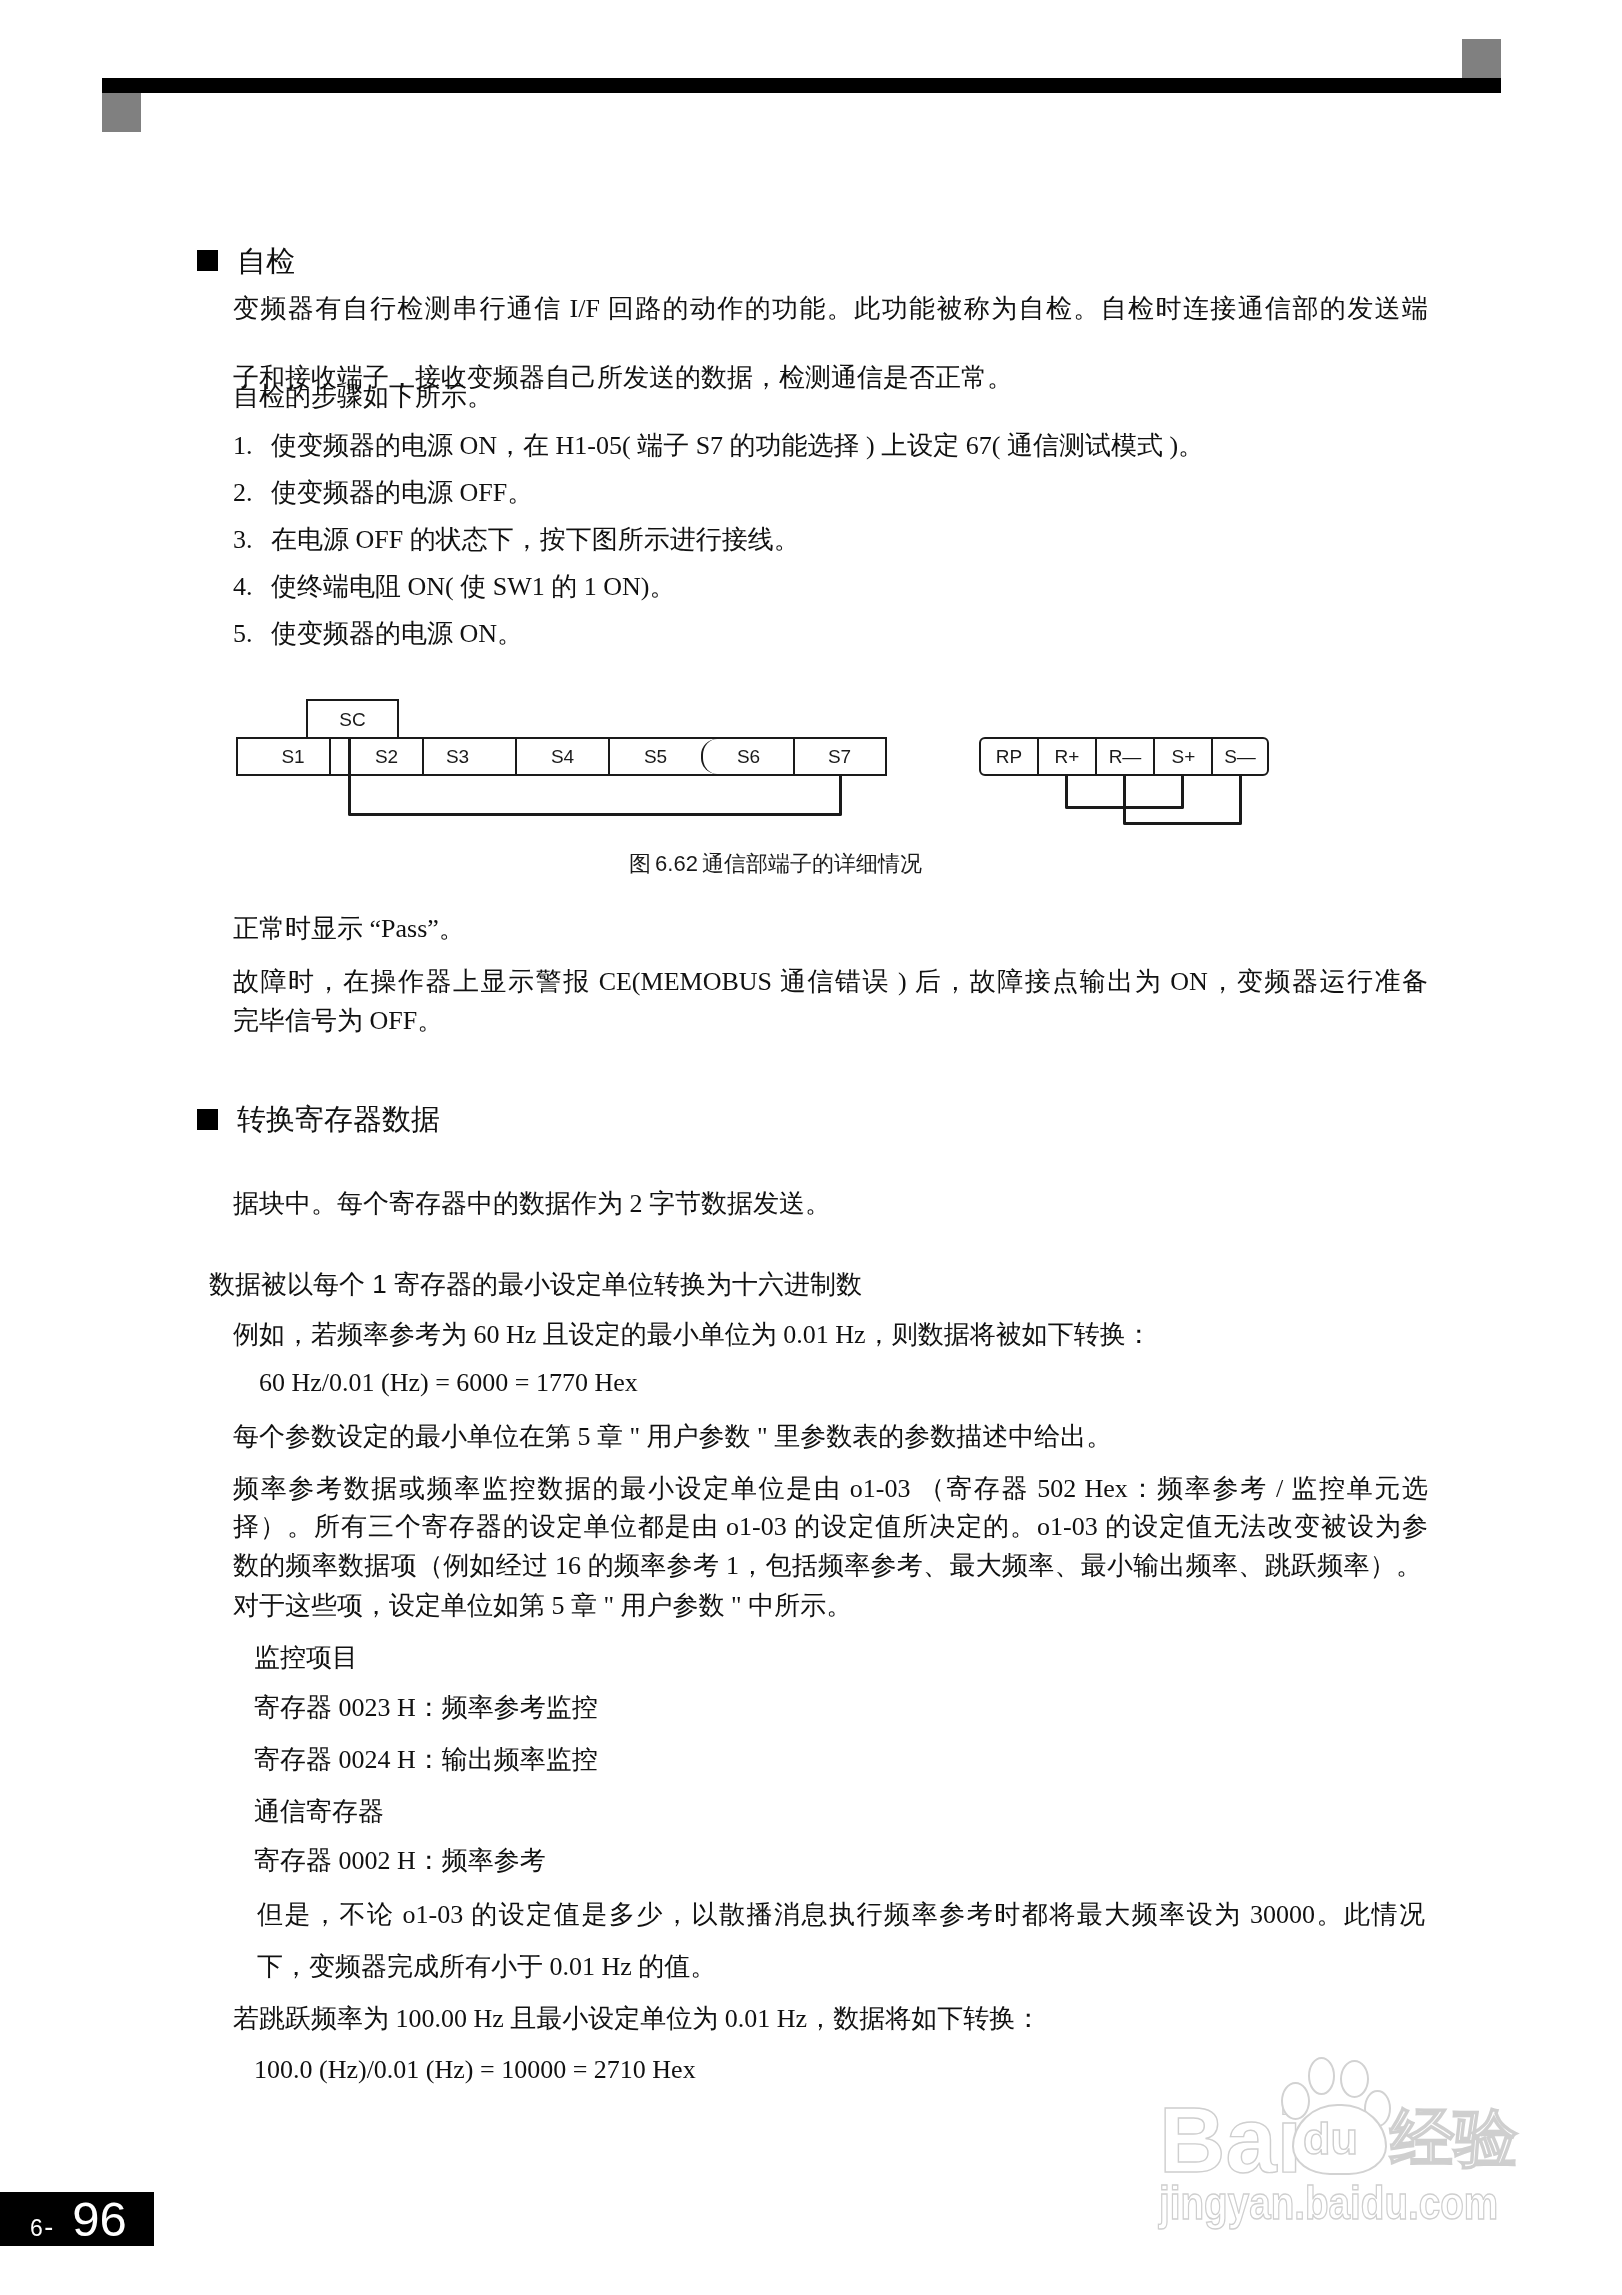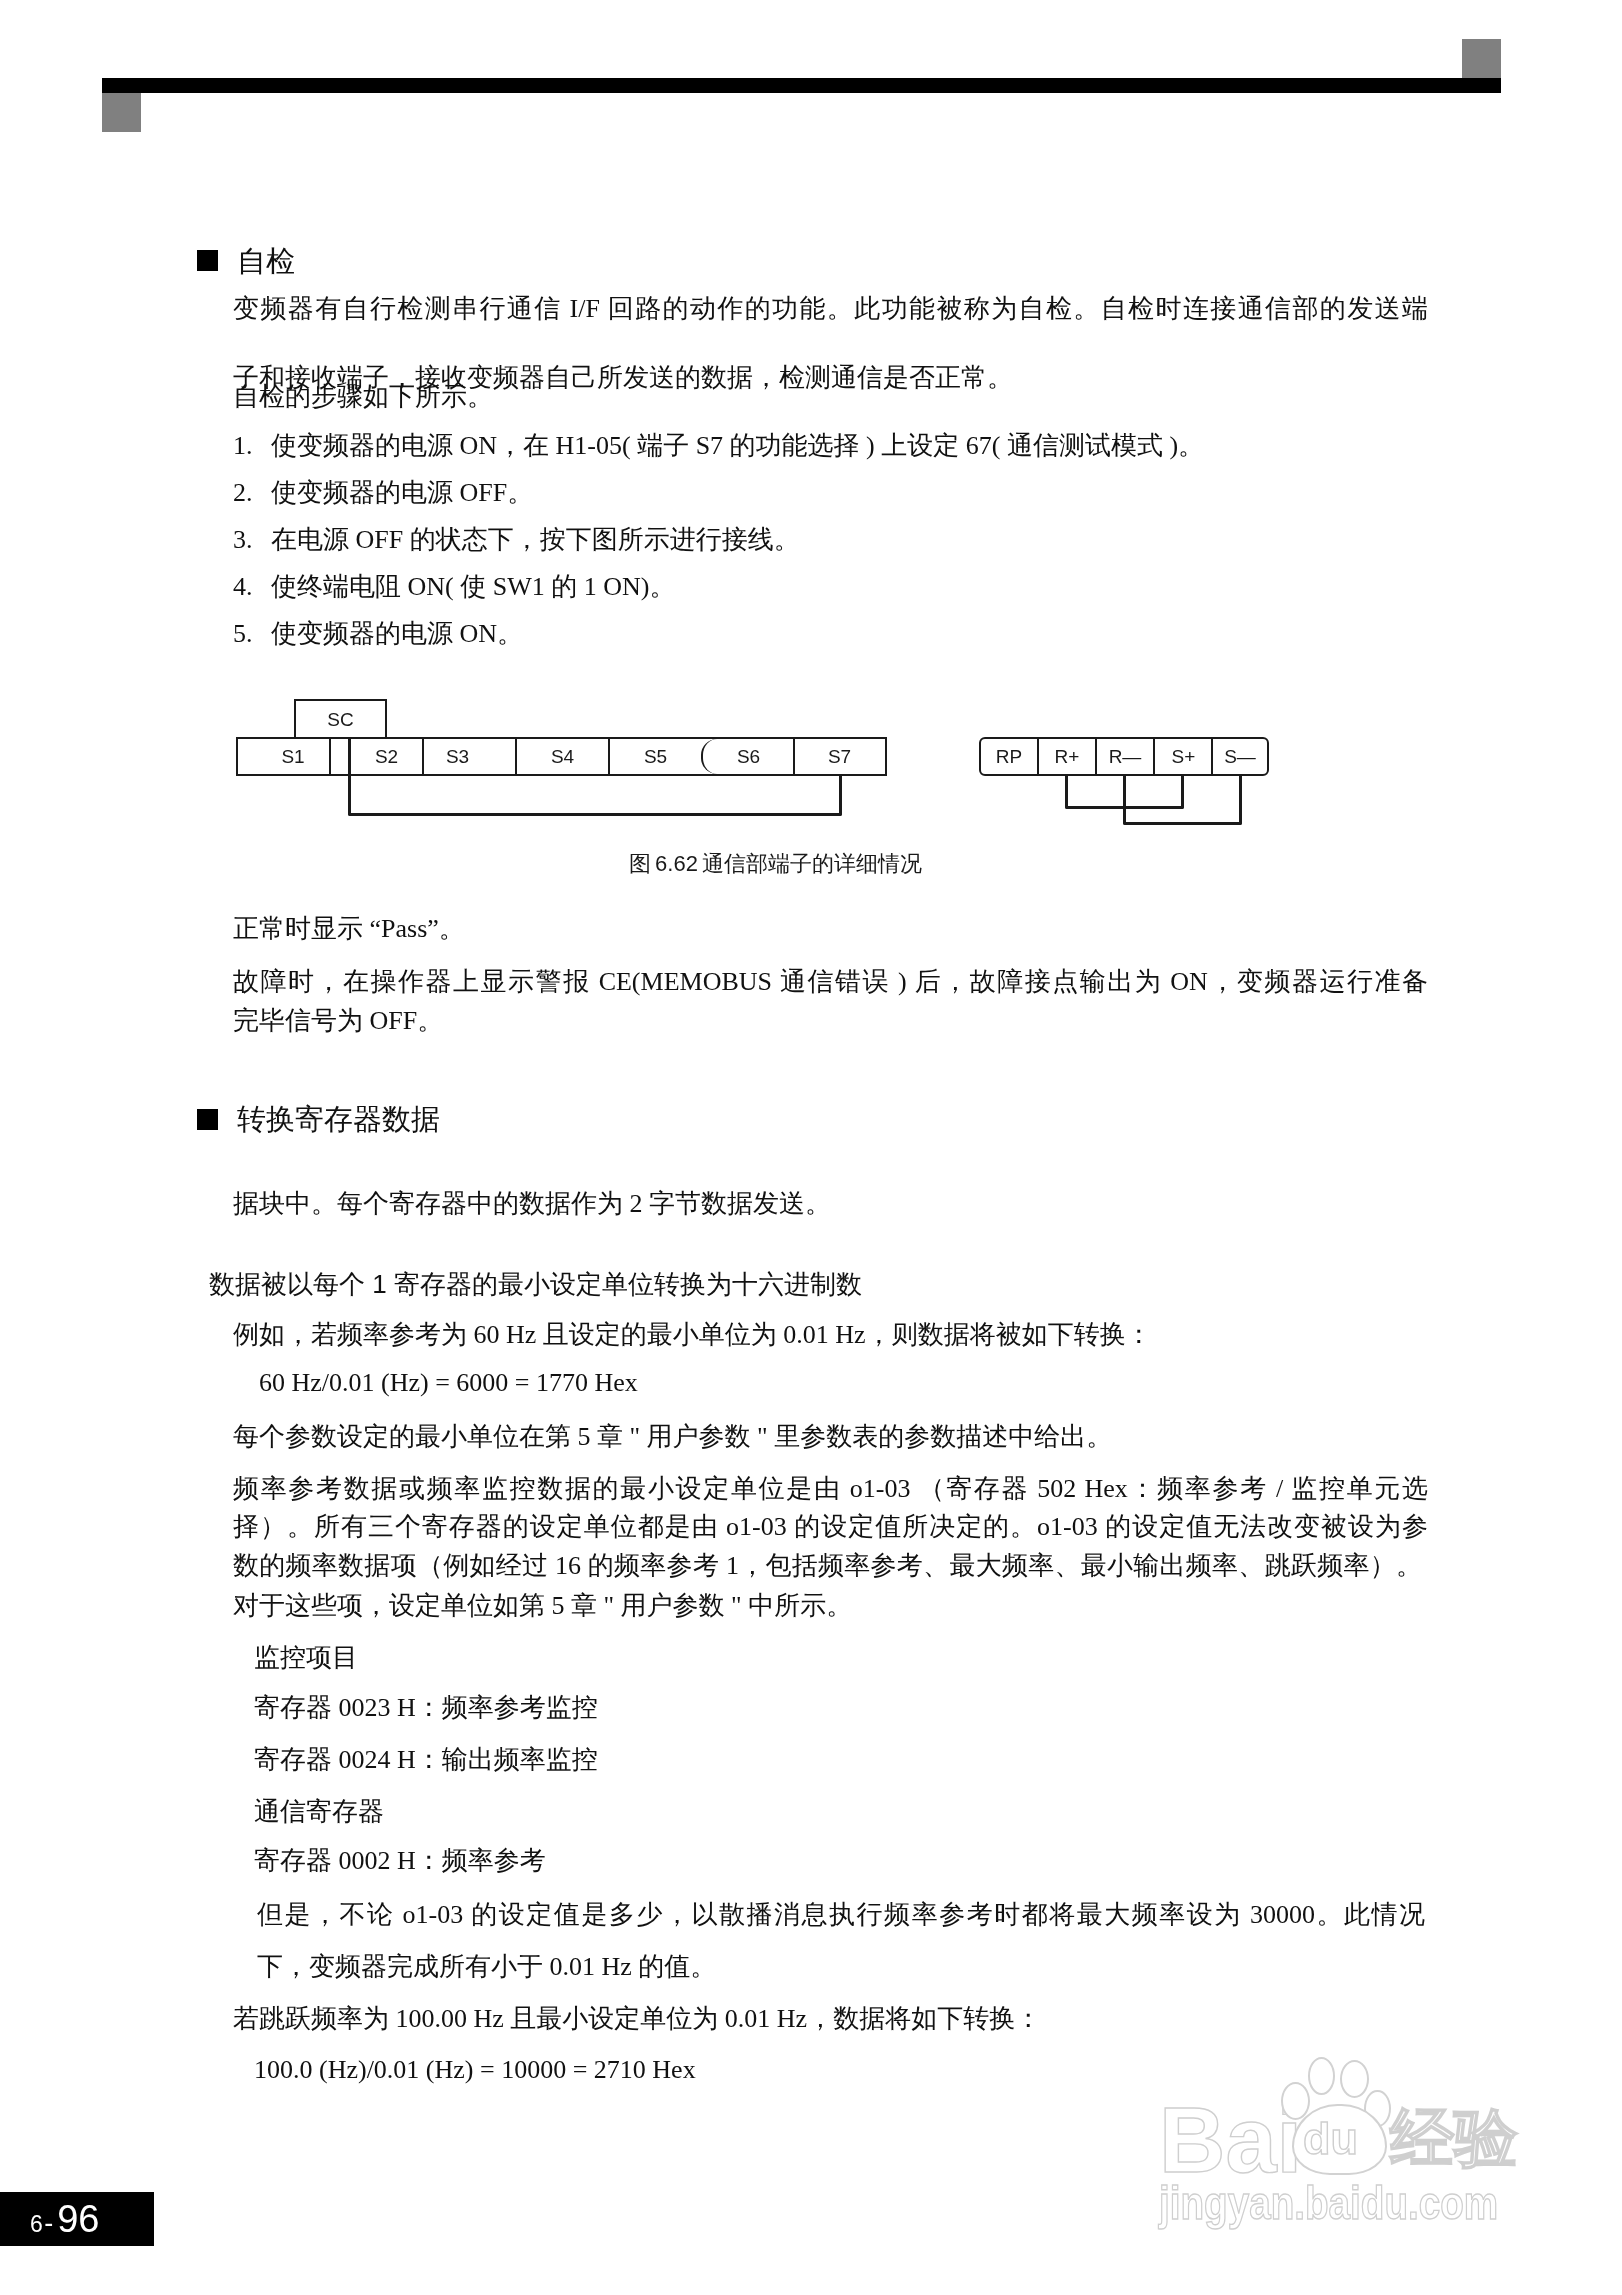--- a/index.html
+++ b/index.html
@@ -70,20 +70,21 @@
     position: absolute;
     box-sizing: border-box;
     border: 2px solid #1a1a1a;
     border-bottom: none;
     display: flex;
     align-items: center;
     justify-content: center;
     font-family: "Liberation Sans", "DejaVu Sans", sans-serif;
     font-size: 19px;
     color: #1a1a1a;
+    margin-left: 12px;
   }
   .wire {
     position: absolute;
     box-sizing: border-box;
     border: 3.4px solid #1a1a1a;
     border-top: none;
     border-radius: 0 0 2px 2px;
   }
   .caption {
     position: absolute;
@@ -100,21 +101,21 @@
     position: absolute;
     left: 30px;
     top: 3.4px;
     display: flex;
     align-items: baseline;
     color: #fff;
     font-family: "Liberation Sans", "DejaVu Sans", sans-serif;
   }
   .pn-ch { font-size: 23px; line-height: 23px; }
   .pn-sep { font-size: 27px; line-height: 27px; margin-left: 1.4px; }
-  .pn-num { font-size: 38px; line-height: 49px; margin-left: 4px; }
+  .pn-num { font-size: 49px; line-height: 49px; margin-left: 19px; }
 
   
   .wm-text {
     position: absolute;
     font-family: "Liberation Sans", "DejaVu Sans", sans-serif;
     font-weight: bold;
     color: #ffffff;
     -webkit-text-stroke: 1.4px #cfcfcf;
     white-space: nowrap;
   }

